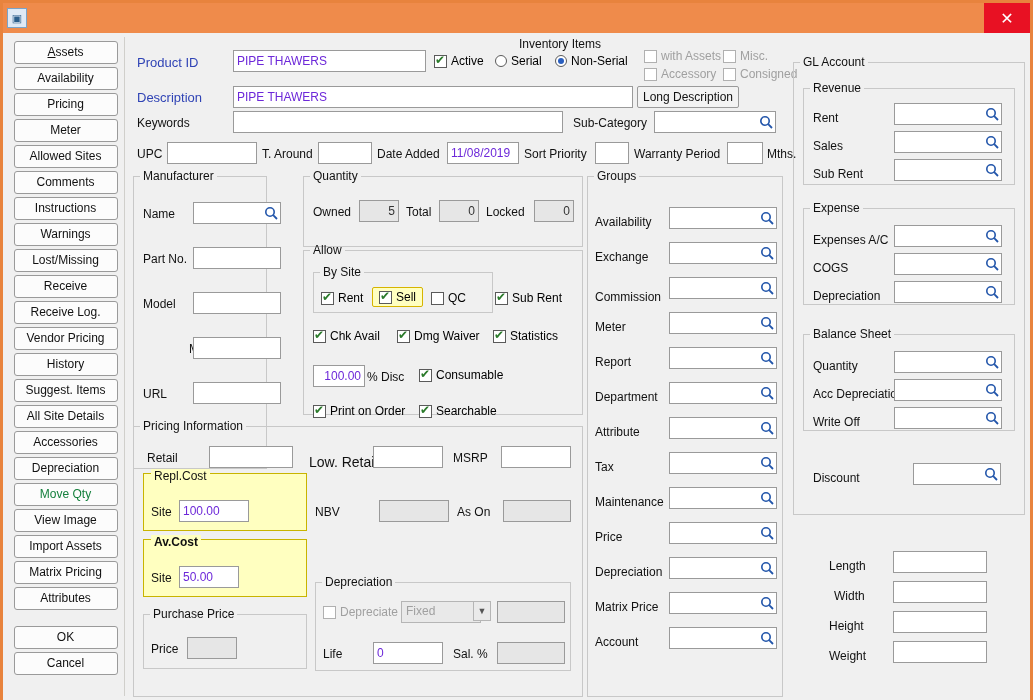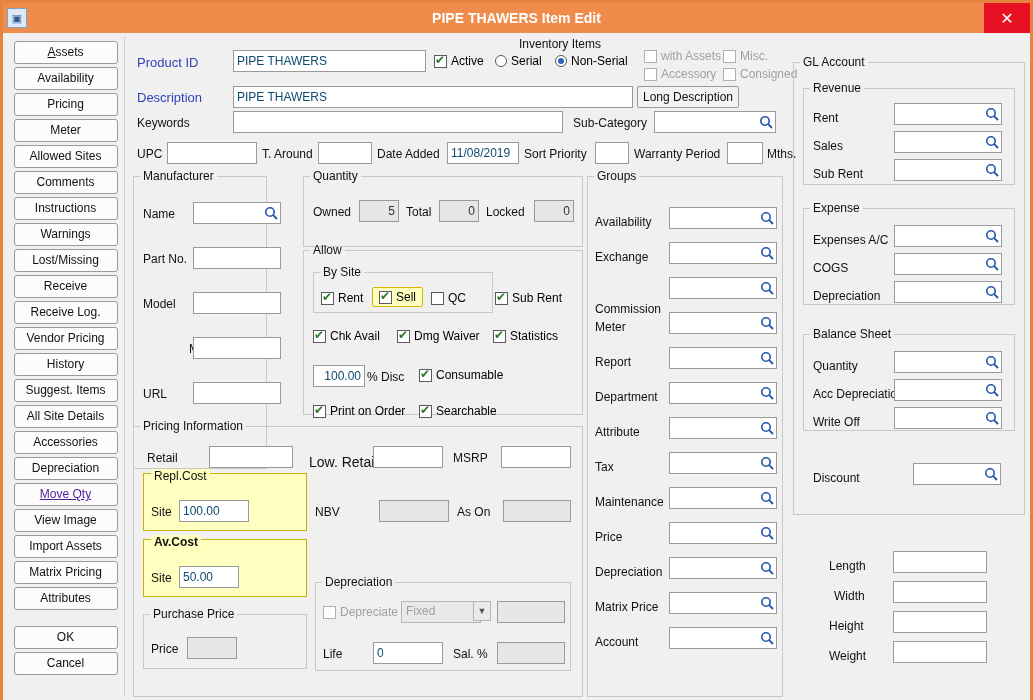--- a/index.html
+++ b/index.html
@@ -50,21 +50,21 @@
     border-right:1px solid #d0cfcb;
     padding-top:4px;
   }
   .navbtn {
     display:block; width:104px; height:23px; margin:0 auto 3px auto;
     background:#fcfcfc;
     border:1px solid #9a9a9a;
     border-radius:3px;
     font-size:12px; color:#111; text-align:center; line-height:21px;
   }
-  .navbtn.disabled { color:#4c1d95;text-decoration:underline; }
+  .navbtn.disabled { color:#15803d; }
   .navbtn u { text-decoration:underline; }
   .navbtn.sep { margin-top:16px; }
 
   
   .main { position:absolute; left:126px; top:2px; right:4px; bottom:4px; }
   fieldset.grp {
     position:absolute;
     border:1px solid #c8c8c8;
     margin:0; padding:0;
   }
@@ -72,21 +72,21 @@
     font-size:12px; color:#111; padding:0 3px; margin-left:6px;
   }
   .lbl { position:absolute; font-size:12px; color:#111; white-space:nowrap; }
   .lbl.blue { color:#2f43b5; }
   .inp {
     position:absolute;
     background:#ffffff;
     border:1px solid #9a9a9a;
     font-family:"Liberation Sans", sans-serif;
     font-size:12px;
-    color:#0c4a6e;
+    color:#6d28d9;
     padding:1px 3px;
     height:22px;
     line-height:18px;
     white-space:nowrap; overflow:hidden;
   }
   .inp.ro { background:#e6e6e6; color:#333; }
   .inp.right { text-align:right; }
   .searchicon {
     position:absolute;
     width:22px; height:20px;
@@ -129,21 +129,20 @@
   }
   .centerlabel{ position:absolute; font-size:12px; color:#111; }
 </style>
 </head>
 <body>
 
 <div class="window">
 
   <div class="titlebar">
     <div class="appicon">▣</div>
-    <div class="title">PIPE THAWERS Item Edit</div>
     <div class="closebtn">✕</div>
   </div>
 
   <div class="content">
 
     <div class="leftnav">
       <div class="navbtn"><u>A</u>ssets</div>
       <div class="navbtn">Availability</div>
       <div class="navbtn">Pricing</div>
       <div class="navbtn">Meter</div>
@@ -370,21 +369,21 @@
 
       <div class="lbl" style="left:466px; top:215px;">Exchange</div>
       <div class="inp" style="left:540px; top:207px; width:108px;"></div>
       <div class="searchicon" style="left:627px; top:208px;">
           <svg width="14" height="14" viewBox="0 0 14 14">
             <circle cx="6" cy="6" r="4.2" fill="none" stroke="#2255aa" stroke-width="1.6"></circle>
             <line x1="9.2" y1="9.2" x2="13" y2="13" stroke="#2255aa" stroke-width="1.8"></line>
           </svg>
         </div>
 
-      <div class="lbl" style="left:466px; top:267px;">Commission</div>
+      <div class="lbl" style="left:466px; top:255px;">Commission</div>
       <div class="inp" style="left:540px; top:242px; width:108px;"></div>
       <div class="searchicon" style="left:627px; top:243px;">
           <svg width="14" height="14" viewBox="0 0 14 14">
             <circle cx="6" cy="6" r="4.2" fill="none" stroke="#2255aa" stroke-width="1.6"></circle>
             <line x1="9.2" y1="9.2" x2="13" y2="13" stroke="#2255aa" stroke-width="1.8"></line>
           </svg>
         </div>
 
       <div class="lbl" style="left:466px; top:285px;">Meter</div>
       <div class="inp" style="left:540px; top:277px; width:108px;"></div>

